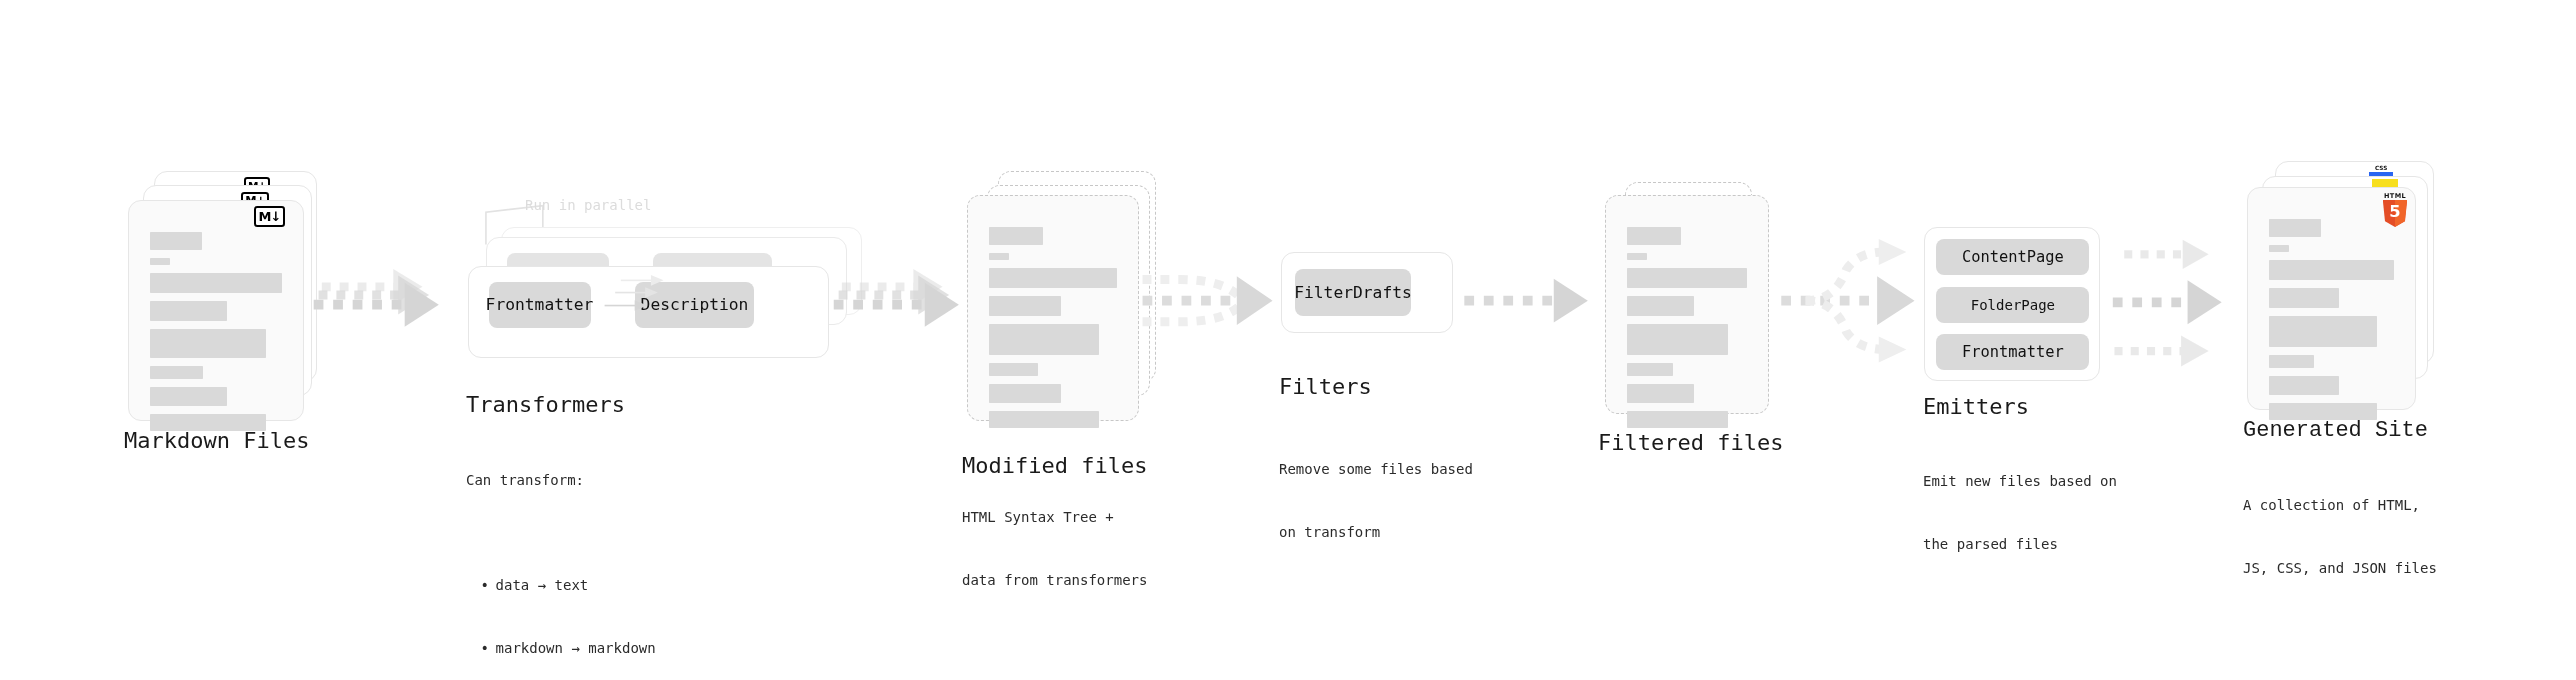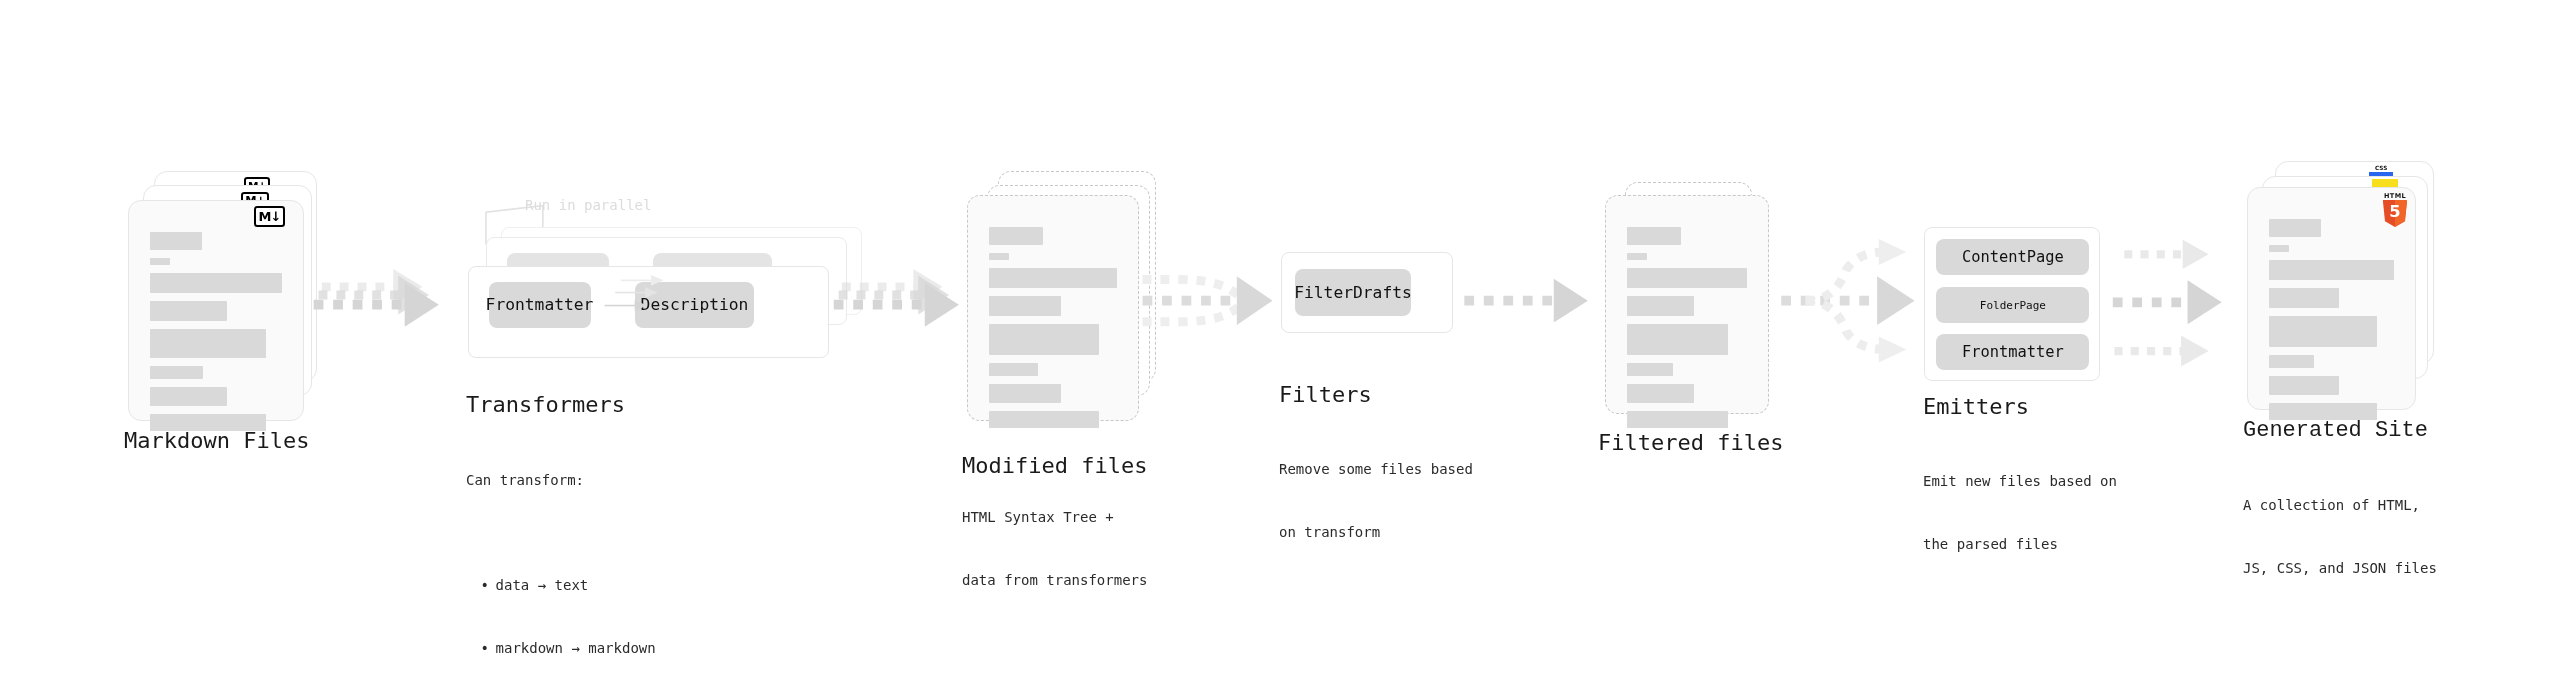--- a/index.html
+++ b/index.html
@@ -89,21 +89,21 @@
   .js-badge {
     position: absolute;
     width: 26px; height: 14.6px;
     background: #f7df1e;
   }
 
   
   .group-box {
     position: absolute;
     border: 1.6px solid #e6e6e6;
-    border-radius: 8px;
+    border-radius: 13px;
     background: #ffffff;
   }
   .chip {
     position: absolute;
     background: #d9d9d9;
     border-radius: 8.1px;
     display: flex; align-items: center; justify-content: center;
     font-family: "DejaVu Sans Mono", "Liberation Mono", monospace;
     font-size: 16.3px;
     color: #111;
@@ -238,21 +238,21 @@
     <div class="caption" style="left:962px; top:465px;">
       <div>HTML Syntax Tree +</div>
       <div>data from transformers</div>
     </div>
   </div>
 
   <div class="node">
     <div class="group-box" style="left:1281px; top:252px; width:172px; height:81px;">
       <div class="chip" style="left:13px; top:16.3px; width:116px; height:47px;">FilterDrafts</div>
     </div>
-    <div class="title" style="left:1279px; top:382px;">Filters</div>
+    <div class="title" style="left:1279px; top:374px;">Filters</div>
     <div class="caption" style="left:1279px; top:417px;">
       <div>Remove some files based</div>
       <div>on transform</div>
     </div>
   </div>
 
   <div class="node">
     <div class="sheet dashed" style="left:1625px; top:182px; width:127px; height:195px; background:#fff;"></div>
     <div class="sheet dashed" style="left:1605px; top:195px; width:164px; height:219px;">
       <div class="bars">
@@ -265,21 +265,21 @@
         <div class="bar" style="width:56%; height:19.5px;"></div>
         <div class="bar" style="width:84%; height:16.3px;"></div>
       </div>
     </div>
     <div class="title" style="left:1598px; top:430px;">Filtered files</div>
   </div>
 
   <div class="node">
     <div class="group-box" style="left:1924px; top:227px; width:176px; height:154px;">
       <div class="chip" style="left:11.4px; top:11.4px; width:153px; height:36px; font-size:15.4px;">ContentPage</div>
-      <div class="chip" style="left:11.4px; top:59px; width:153px; height:36px; font-size:11px;">FolderPage</div>
+      <div class="chip" style="left:11.4px; top:59px; width:153px; height:36px; font-size:14px;">FolderPage</div>
       <div class="chip" style="left:11.4px; top:106px; width:153px; height:36px; font-size:15.4px;">Frontmatter</div>
     </div>
     <div class="title" style="left:1923px; top:394px;">Emitters</div>
     <div class="caption" style="left:1923px; top:429px;">
       <div>Emit new files based on</div>
       <div>the parsed files</div>
     </div>
   </div>
 
   <div class="node">

